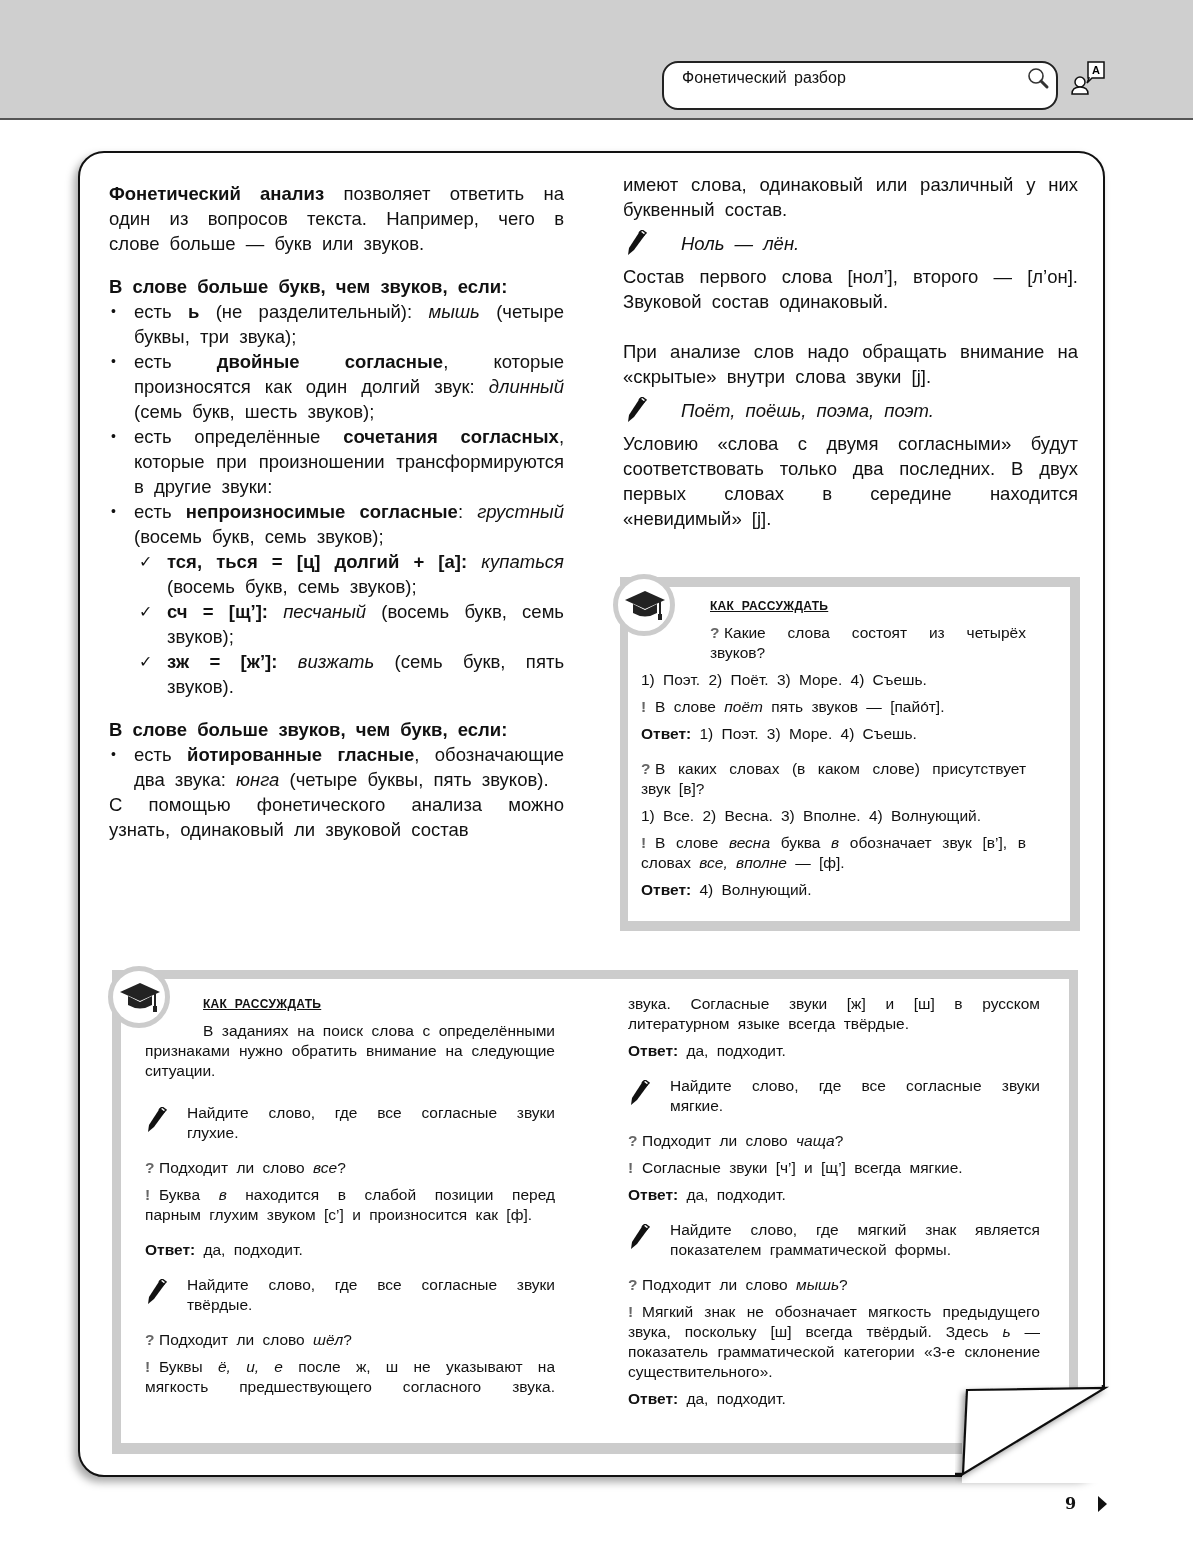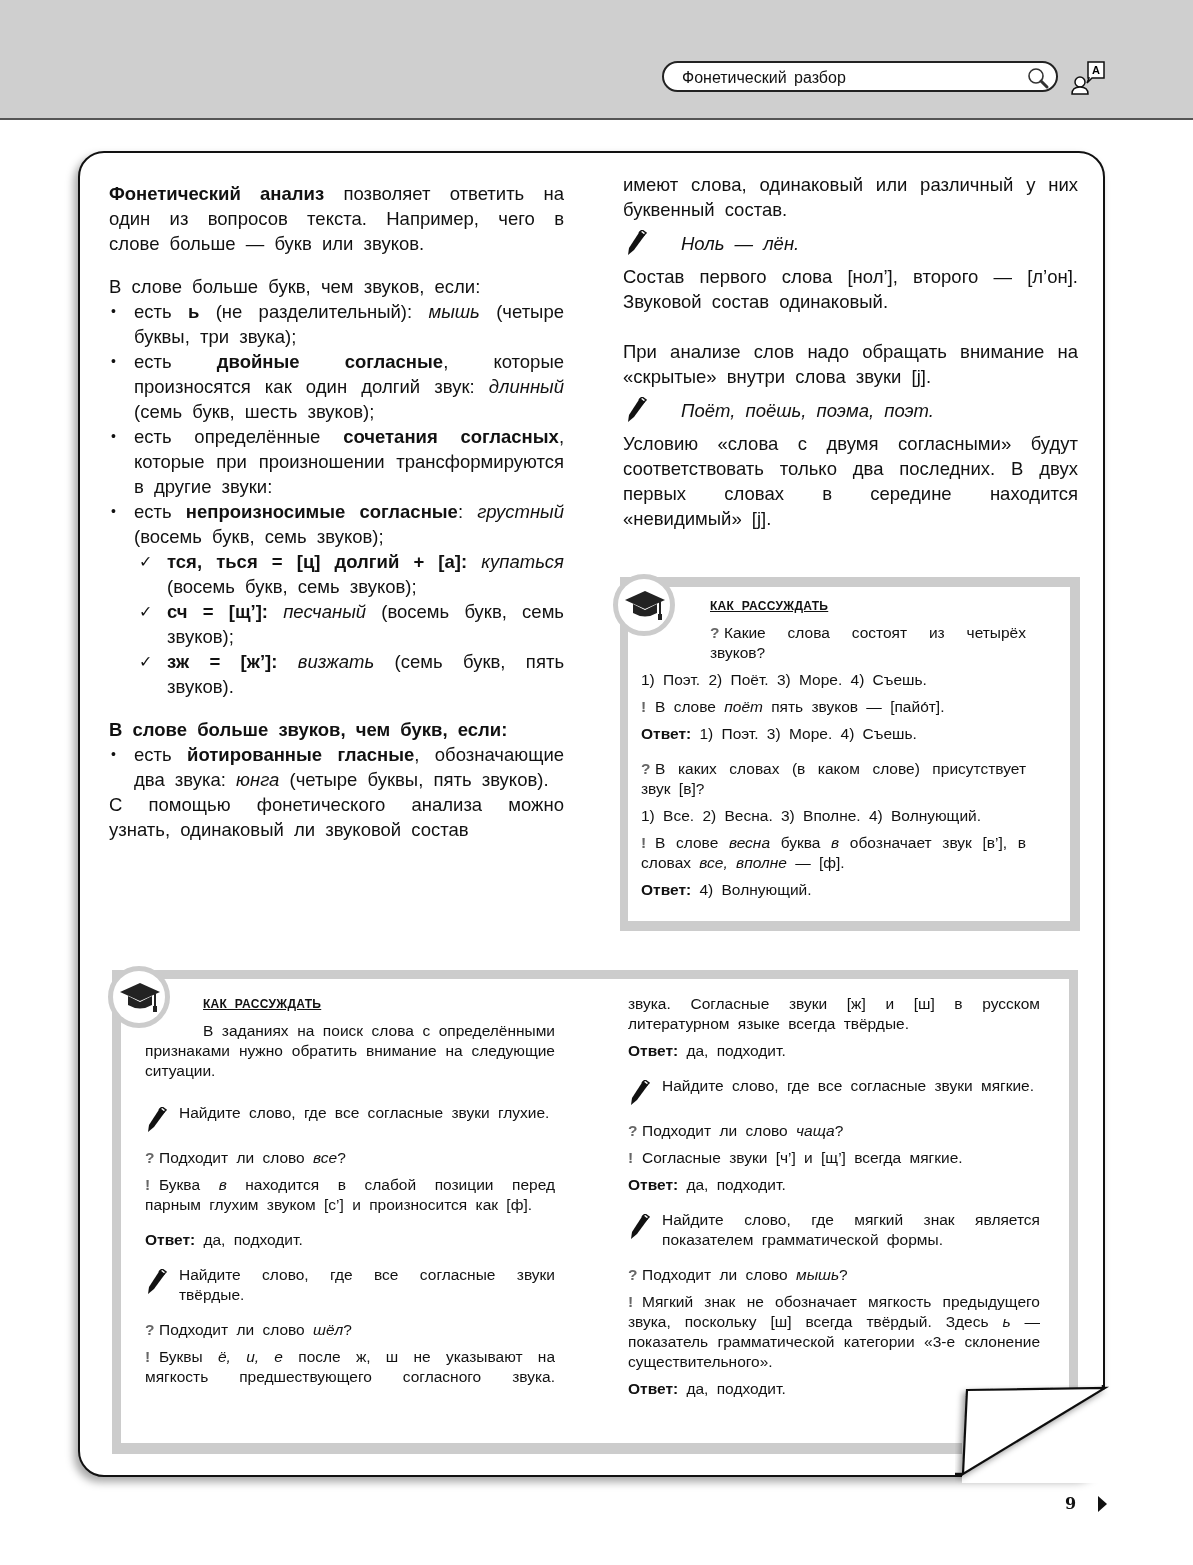--- a/index.html
+++ b/index.html
@@ -1,21 +1,21 @@
 <!DOCTYPE html>
 <html><head>
 <meta charset="utf-8">
 <style>
   * { box-sizing: border-box; margin: 0; padding: 0; }
   html, body { width: 1193px; height: 1565px; background: #ffffff; overflow: hidden; }
   body { position: relative; font-family: "Liberation Sans", sans-serif; color: #111; }
 
   
   .topbar { position: absolute; left: 0; top: 0; width: 1193px; height: 120px; background: #cfcfcf; border-bottom: 2px solid #555; }
-  .search { position: absolute; left: 662px; top: 61px; width: 396px; height: 31px; background: #fff; border: 2px solid #222; border-radius: 16px; }
+  .search { position: absolute; left: 662px; top: 61px; width: 396px; height: 49px; background: #fff; border: 2px solid #222; border-radius: 16px; }
   .search .q { position: absolute; left: 18px; top: 6px; font-size: 16px; word-spacing: 3px; color: #111; }
   .search .mag { position: absolute; right: 6px; top: 3px; width: 24px; height: 24px; }
   .userfont { position: absolute; left: 1070px; top: 60px; width: 38px; height: 36px; }
 
   
   .frame { position: absolute; left: 78px; top: 151px; width: 1027px; height: 1326px; border: 2.5px solid #111; border-radius: 26px; background: #fff;
            box-shadow: -4px 5px 8px rgba(0,0,0,0.35); }
   .frame-cut { position: absolute; left: 962px; top: 1388px; width: 150px; height: 95px; background: #fff; }
   .curl { position: absolute; left: 955px; top: 1385px; width: 160px; height: 100px; }
 
@@ -36,21 +36,21 @@
   .rbox { position: absolute; background: #cccccc; }
   .rbox .inner { position: absolute; background: #fff; }
   .cap { position: absolute; width: 62px; height: 62px; border-radius: 50%; background: #fff; border: 5px solid #cccccc; }
   .cap svg { position: absolute; left: 6px; top: 10px; }
   .rtitle { font-weight: bold; font-size: 12px; letter-spacing: 0.3px; word-spacing: 4px; text-decoration: underline; }
   .rtext { font-size: 15.5px; line-height: 20px; text-align: justify; word-spacing: 4px; }
   .rtext p { margin: 0; }
   .mark { font-weight: bold; color: #666; display: inline-block; width: 14px; }
   .small-gap { height: 7px; }
   .mid-gap { height: 15px; }
-  .task { display: flex; align-items: flex-start; gap: 12px; }
+  .task { display: flex; align-items: flex-start; gap: 20px; }
   .task .pen { margin-top: 4px; }
 
   .pagenum { position: absolute; left: 1065px; top: 1494px; font-weight: bold; font-size: 16px; font-family: "DejaVu Serif", serif; }
   .arrow { position: absolute; left: 1098px; top: 1496px; width: 0; height: 0; border-top: 8px solid transparent; border-bottom: 8px solid transparent; border-left: 9px solid #111; }
 </style>
 </head>
 <body>
 
 <div class="topbar">
   <div class="search">
@@ -67,21 +67,21 @@
     <text x="26" y="14" font-size="11" font-weight="bold" text-anchor="middle" font-family="Liberation Sans, sans-serif">A</text>
   </svg>
 </div>
 
 <div class="frame"></div>
 
 <div class="col" style="left:109px; top:172px; width:455px;">
   <div style="height:9px"></div>
   <p><b>Фонетический анализ</b><span> позволяет ответить на один из вопросов текста. Например, чего в слове больше — букв или звуков.</span></p>
   <div class="gap"></div>
-  <p style="font-weight:normal;">В слове больше букв, чем звуков, если:</p>
+  <p style="font-weight:bold;">В слове больше букв, чем звуков, если:</p>
 
   <p class="bul"><span>есть </span><b>ь</b><span> (не разделительный): </span><i>мышь</i><span> (четыре буквы, три звука);</span></p>
   <p class="bul"><span>есть </span><b>двойные согласные</b><span>, которые произносятся как один долгий звук: </span><i>длинный</i><span> (семь букв, шесть звуков);</span></p>
   <p class="bul"><span>есть определённые </span><b>сочетания согласных</b><span>, которые при произношении трансформируются в другие звуки:</span></p>
   <p class="bul"><span>есть </span><b>непроизносимые согласные</b><span>: </span><i>грустный</i><span> (восемь букв, семь звуков);</span></p>
 
   <p class="chk"><span class="tick">✓</span><b>тся, ться = [ц] долгий + [а]:</b> <i>купаться</i><span> (восемь букв, семь звуков);</span></p>
   <p class="chk"><span class="tick">✓</span><b>сч = [щ’]:</b> <i>песчаный</i><span> (восемь букв, семь звуков);</span></p>
   <p class="chk"><span class="tick">✓</span><b>зж = [ж’]:</b> <i>визжать</i><span> (семь букв, пять звуков).</span></p>
 

